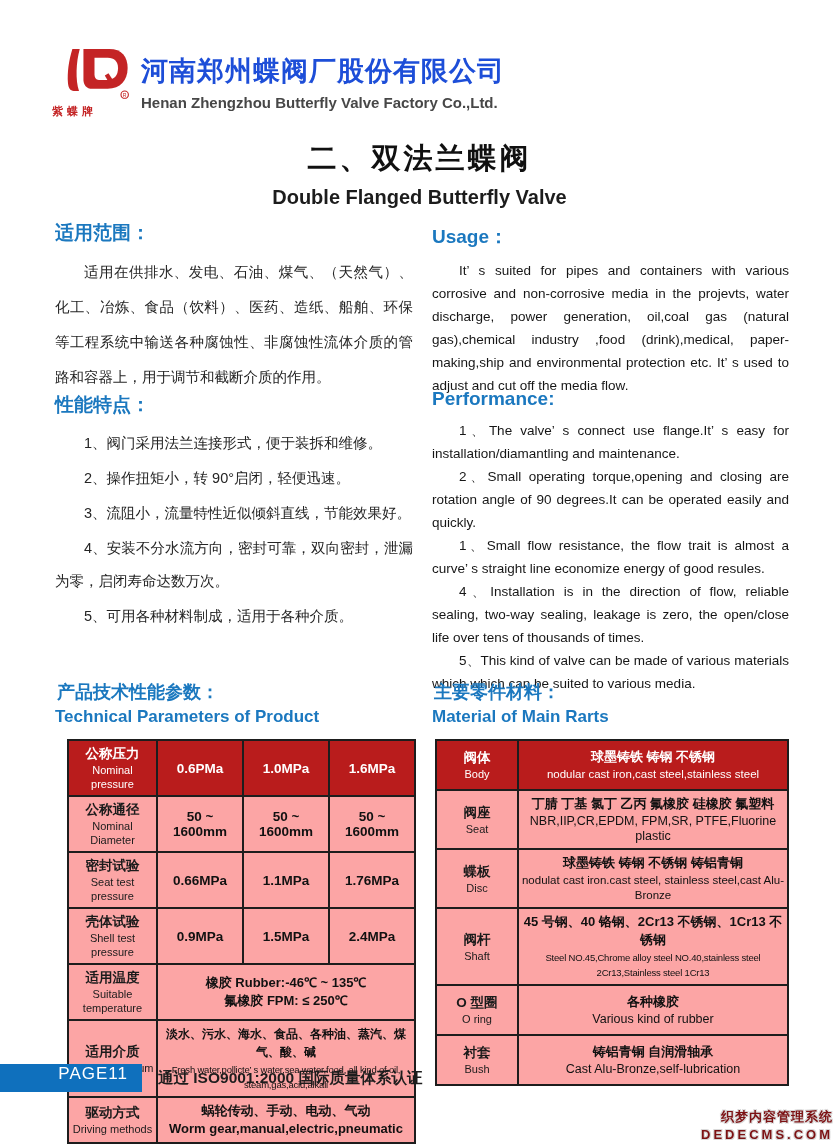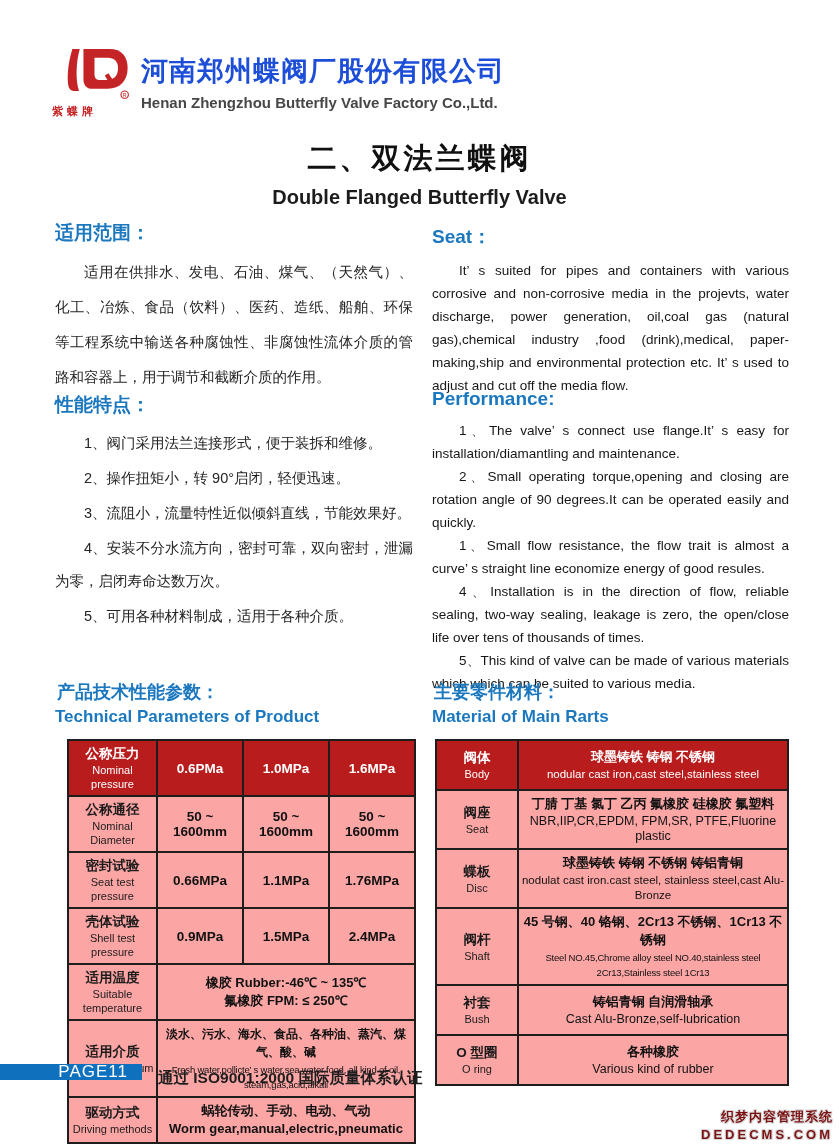--- a/index.html
+++ b/index.html
@@ -39,22 +39,22 @@
   .lcn{font-size:13.5px;font-weight:bold;color:#1b1b1b;line-height:17px;}
   .len{font-size:11px;color:#1b1b1b;line-height:14px;margin-top:1px;}
   .val{font-size:13.5px;font-weight:bold;color:#111;}
   .vcn{font-size:13px;font-weight:bold;color:#111;line-height:18px;}
   .ven{font-size:11.5px;color:#111;line-height:15px;margin-top:1px;}
   .ven.tiny{font-size:9.5px;letter-spacing:-0.2px;}
   .tbl-left{width:347px;margin-left:12px;}
   .tbl-right{width:352px;margin-left:3px;}
 
   
-  .footer-bar{position:absolute;left:0;top:1064px;width:128px;height:16px;background:#0f70bd;
-              color:#fff;display:flex;align-items:center;justify-content:flex-end;
+  .footer-bar{position:absolute;left:0;top:1064px;width:128px;height:28px;background:#0f70bd;
+              color:#fff;display:flex;align-items:flex-start;justify-content:flex-end;
               padding-right:14px;font-size:17px;letter-spacing:1px;}
   .footer-text{position:absolute;left:158px;top:1064px;height:28px;line-height:28px;
                font-size:15.5px;font-weight:bold;color:#1d1d1d;}
 
   
   .watermark{position:absolute;right:6px;bottom:4px;text-align:right;font-weight:bold;color:#7c1113;
              text-shadow:-1px -1px 0 #d9d9d9,1px -1px 0 #d9d9d9,-1px 1px 0 #d9d9d9,1px 1px 0 #d9d9d9;}
   .wm1{font-size:13px;letter-spacing:1px;}
   .wm2{font-size:13px;letter-spacing:3px;margin-top:1px;}
 </style>
@@ -83,21 +83,21 @@
     <div class="title-cn">二、双法兰蝶阀</div>
     <div class="title-en">Double Flanged Butterfly Valve</div>
   </div>
 
   <div class="sec col-l" style="top:220px;">
     <h2 class="sec-heading">适用范围：</h2>
     <p class="cn-body">适用在供排水、发电、石油、煤气、（天然气）、化工、冶炼、食品（饮料）、医药、造纸、船舶、环保等工程系统中输送各种腐蚀性、非腐蚀性流体介质的管路和容器上，用于调节和截断介质的作用。</p>
   </div>
 
   <div class="sec col-r" style="top:224px;">
-    <h2 class="sec-heading">Seat：</h2>
+    <h2 class="sec-heading">Usage：</h2>
     <p class="en-body">It’ s suited for pipes and containers with various corrosive and non-corrosive media in the projevts, water discharge, power generation, oil,coal gas (natural gas),chemical industry ,food (drink),medical, paper-making,ship and environmental protection etc. It’ s used to adjust and cut off the media flow.</p>
   </div>
 
   <div class="sec col-l" style="top:392px;">
     <h2 class="sec-heading">性能特点：</h2>
     <p class="cn-item">1、阀门采用法兰连接形式，便于装拆和维修。</p>
     <p class="cn-item">2、操作扭矩小，转 90°启闭，轻便迅速。</p>
     <p class="cn-item">3、流阻小，流量特性近似倾斜直线，节能效果好。</p>
     <p class="cn-item">4、安装不分水流方向，密封可靠，双向密封，泄漏为零，启闭寿命达数万次。</p>
     <p class="cn-item">5、可用各种材料制成，适用于各种介质。</p>
@@ -237,36 +237,36 @@
           <div class="lcn">阀杆</div>
           <div class="len">Shaft</div>
         </td>
         <td>
           <div class="vcn">45 号钢、40 铬钢、2Cr13 不锈钢、1Cr13 不锈钢</div>
           <div class="ven tiny">Steel NO.45,Chrome alloy steel NO.40,stainless steel 2Cr13,Stainless steel 1Cr13</div>
         </td>
       </tr>
       <tr style="height:50px;">
         <td>
+          <div class="lcn">O 型圈</div>
+          <div class="len">O ring</div>
+        </td>
+        <td>
+          <div class="vcn">各种橡胶</div>
+          <div class="ven" style="font-size:12.5px;">Various kind of rubber</div>
+        </td>
+      </tr>
+      <tr style="height:50px;">
+        <td>
           <div class="lcn">衬套</div>
           <div class="len">Bush</div>
         </td>
         <td>
           <div class="vcn">铸铝青铜  自润滑轴承</div>
           <div class="ven" style="font-size:12.5px;">Cast Alu-Bronze,self-lubrication</div>
-        </td>
-      </tr>
-      <tr style="height:50px;">
-        <td>
-          <div class="lcn">O 型圈</div>
-          <div class="len">O ring</div>
-        </td>
-        <td>
-          <div class="vcn">各种橡胶</div>
-          <div class="ven" style="font-size:12.5px;">Various kind of rubber</div>
         </td>
       </tr>
     </tbody>
       </table>
   </div>
 
   <div class="footer-bar">
     <span>PAGE11</span>
   </div>
   <div class="footer-text">通过 ISO9001:2000 国际质量体系认证</div>

